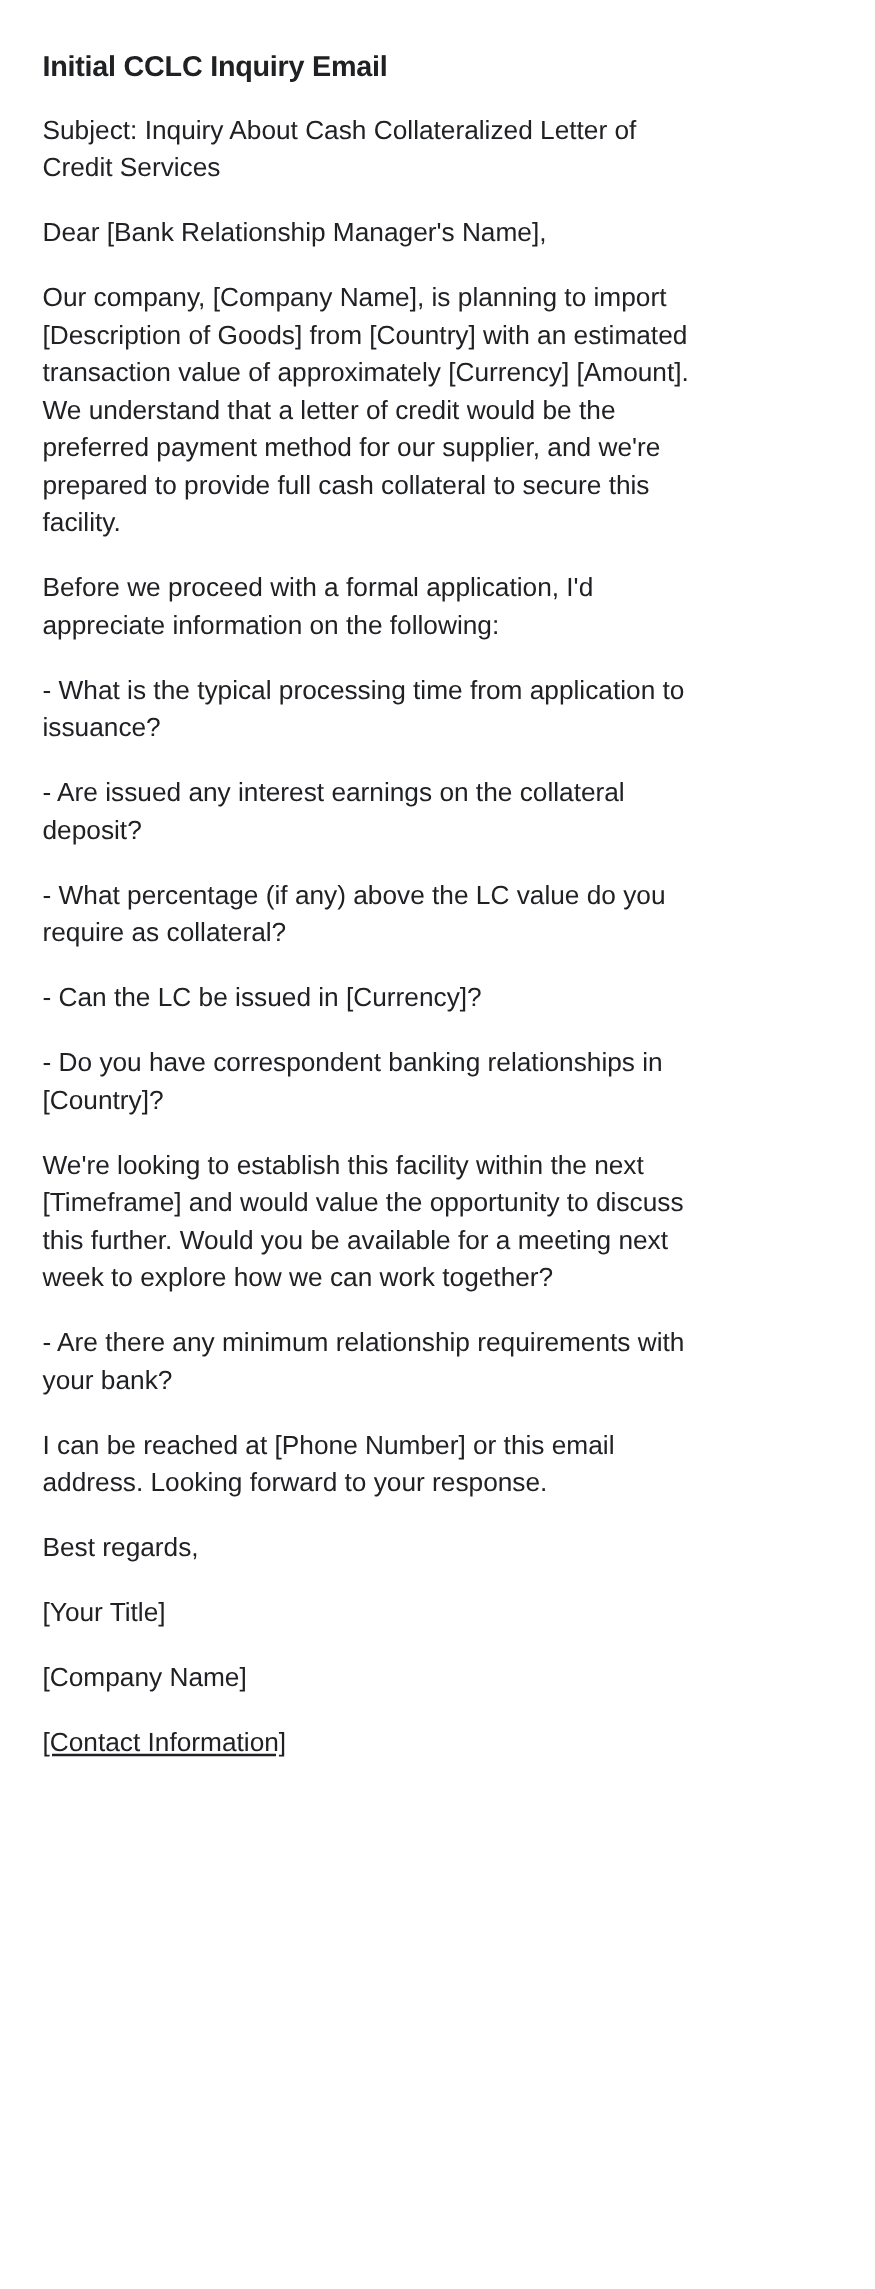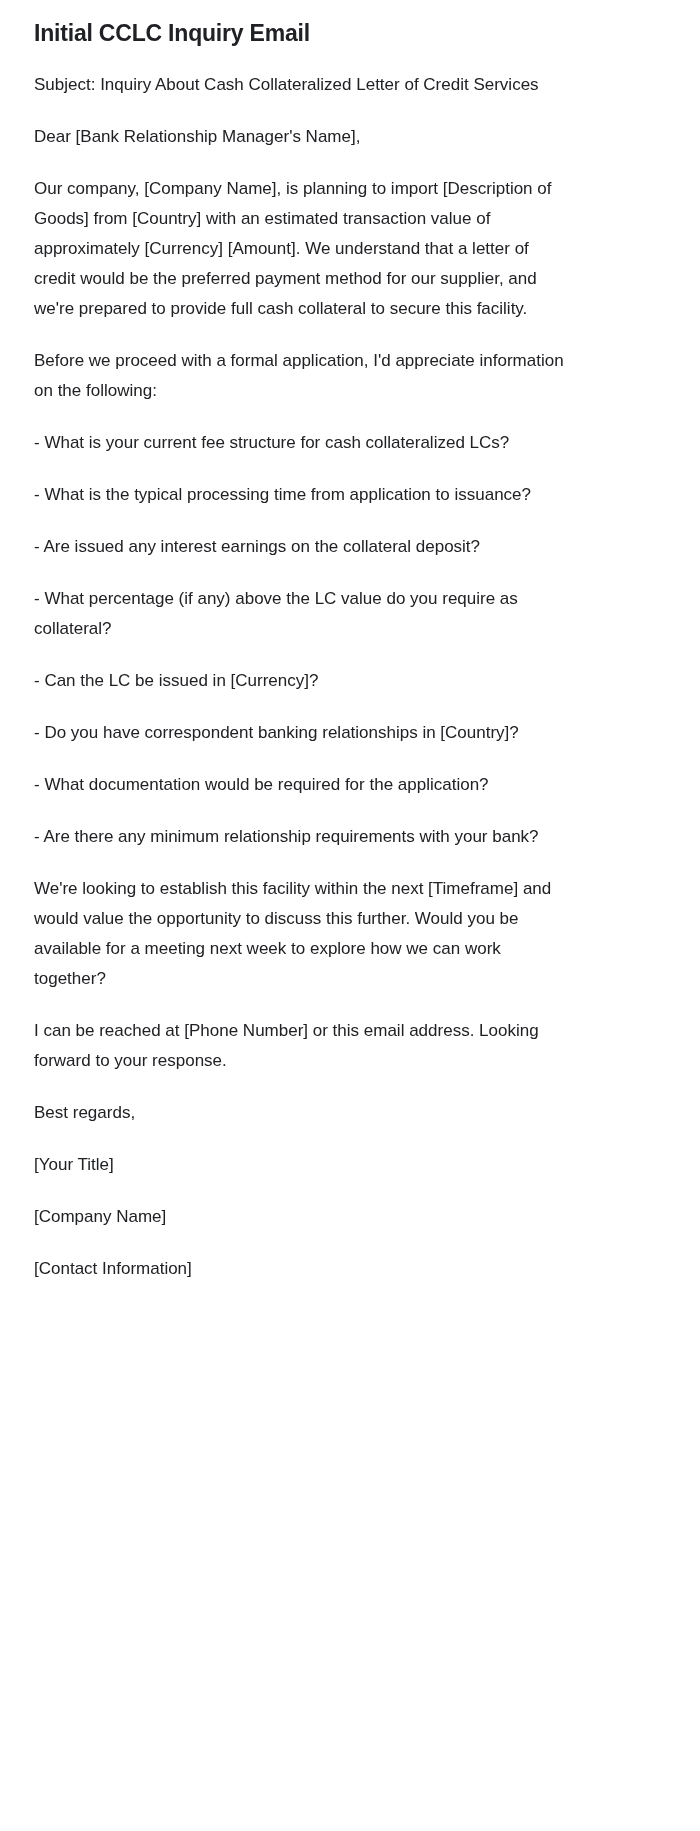--- a/index.html
+++ b/index.html
@@ -9,61 +9,60 @@
   }
   body {
     width: 700px;
     font-family: "Liberation Sans", sans-serif;
     color: #202124;
     -webkit-font-smoothing: antialiased;
   }
   .page {
     width: 700px;
     box-sizing: border-box;
-    padding: 8px 34px 40px 34px;
+    padding: 28px 34px 40px 34px;
   }
   .doc-title {
     font-size: 23px;
     line-height: 30px;
     font-weight: bold;
     color: #202124;
     margin: 10px 0 22px 0;
     letter-spacing: -0.2px;
   }
   .para {
-    font-size: 17px;
+    font-size: 21px;
     line-height: 30px;
     color: #202124;
     margin: 0 0 22px 0;
     max-width: 530px;
     word-wrap: break-word;
   }
   .para:last-child {
     margin-bottom: 4px;
+    text-decoration: underline;
   }
 </style>
 </head>
 <body>
 
 <div class="page">
 
   <h1 class="doc-title">Initial CCLC Inquiry Email</h1>
 
   <p class="para">Subject: Inquiry About Cash Collateralized Letter of Credit Services</p>
   <p class="para">Dear [Bank Relationship Manager's Name],</p>
   <p class="para">Our company, [Company Name], is planning to import [Description of Goods] from [Country] with an estimated transaction value of approximately [Currency] [Amount]. We understand that a letter of credit would be the preferred payment method for our supplier, and we're prepared to provide full cash collateral to secure this facility.</p>
   <p class="para">Before we proceed with a formal application, I'd appreciate information on the following:</p>
-  <p class="para">- What is your current fee structure for cash collateralized LCs?</p>
   <p class="para">- What is the typical processing time from application to issuance?</p>
   <p class="para">- Are issued any interest earnings on the collateral deposit?</p>
   <p class="para">- What percentage (if any) above the LC value do you require as collateral?</p>
   <p class="para">- Can the LC be issued in [Currency]?</p>
   <p class="para">- Do you have correspondent banking relationships in [Country]?</p>
-  <p class="para">- What documentation would be required for the application?</p>
+  <p class="para">We're looking to establish this facility within the next [Timeframe] and would value the opportunity to discuss this further. Would you be available for a meeting next week to explore how we can work together?</p>
   <p class="para">- Are there any minimum relationship requirements with your bank?</p>
-  <p class="para">We're looking to establish this facility within the next [Timeframe] and would value the opportunity to discuss this further. Would you be available for a meeting next week to explore how we can work together?</p>
   <p class="para">I can be reached at [Phone Number] or this email address. Looking forward to your response.</p>
   <p class="para">Best regards,</p>
   <p class="para">[Your Title]</p>
   <p class="para">[Company Name]</p>
   <p class="para">[Contact Information]</p>
 
 </div>
 
 </body></html>

